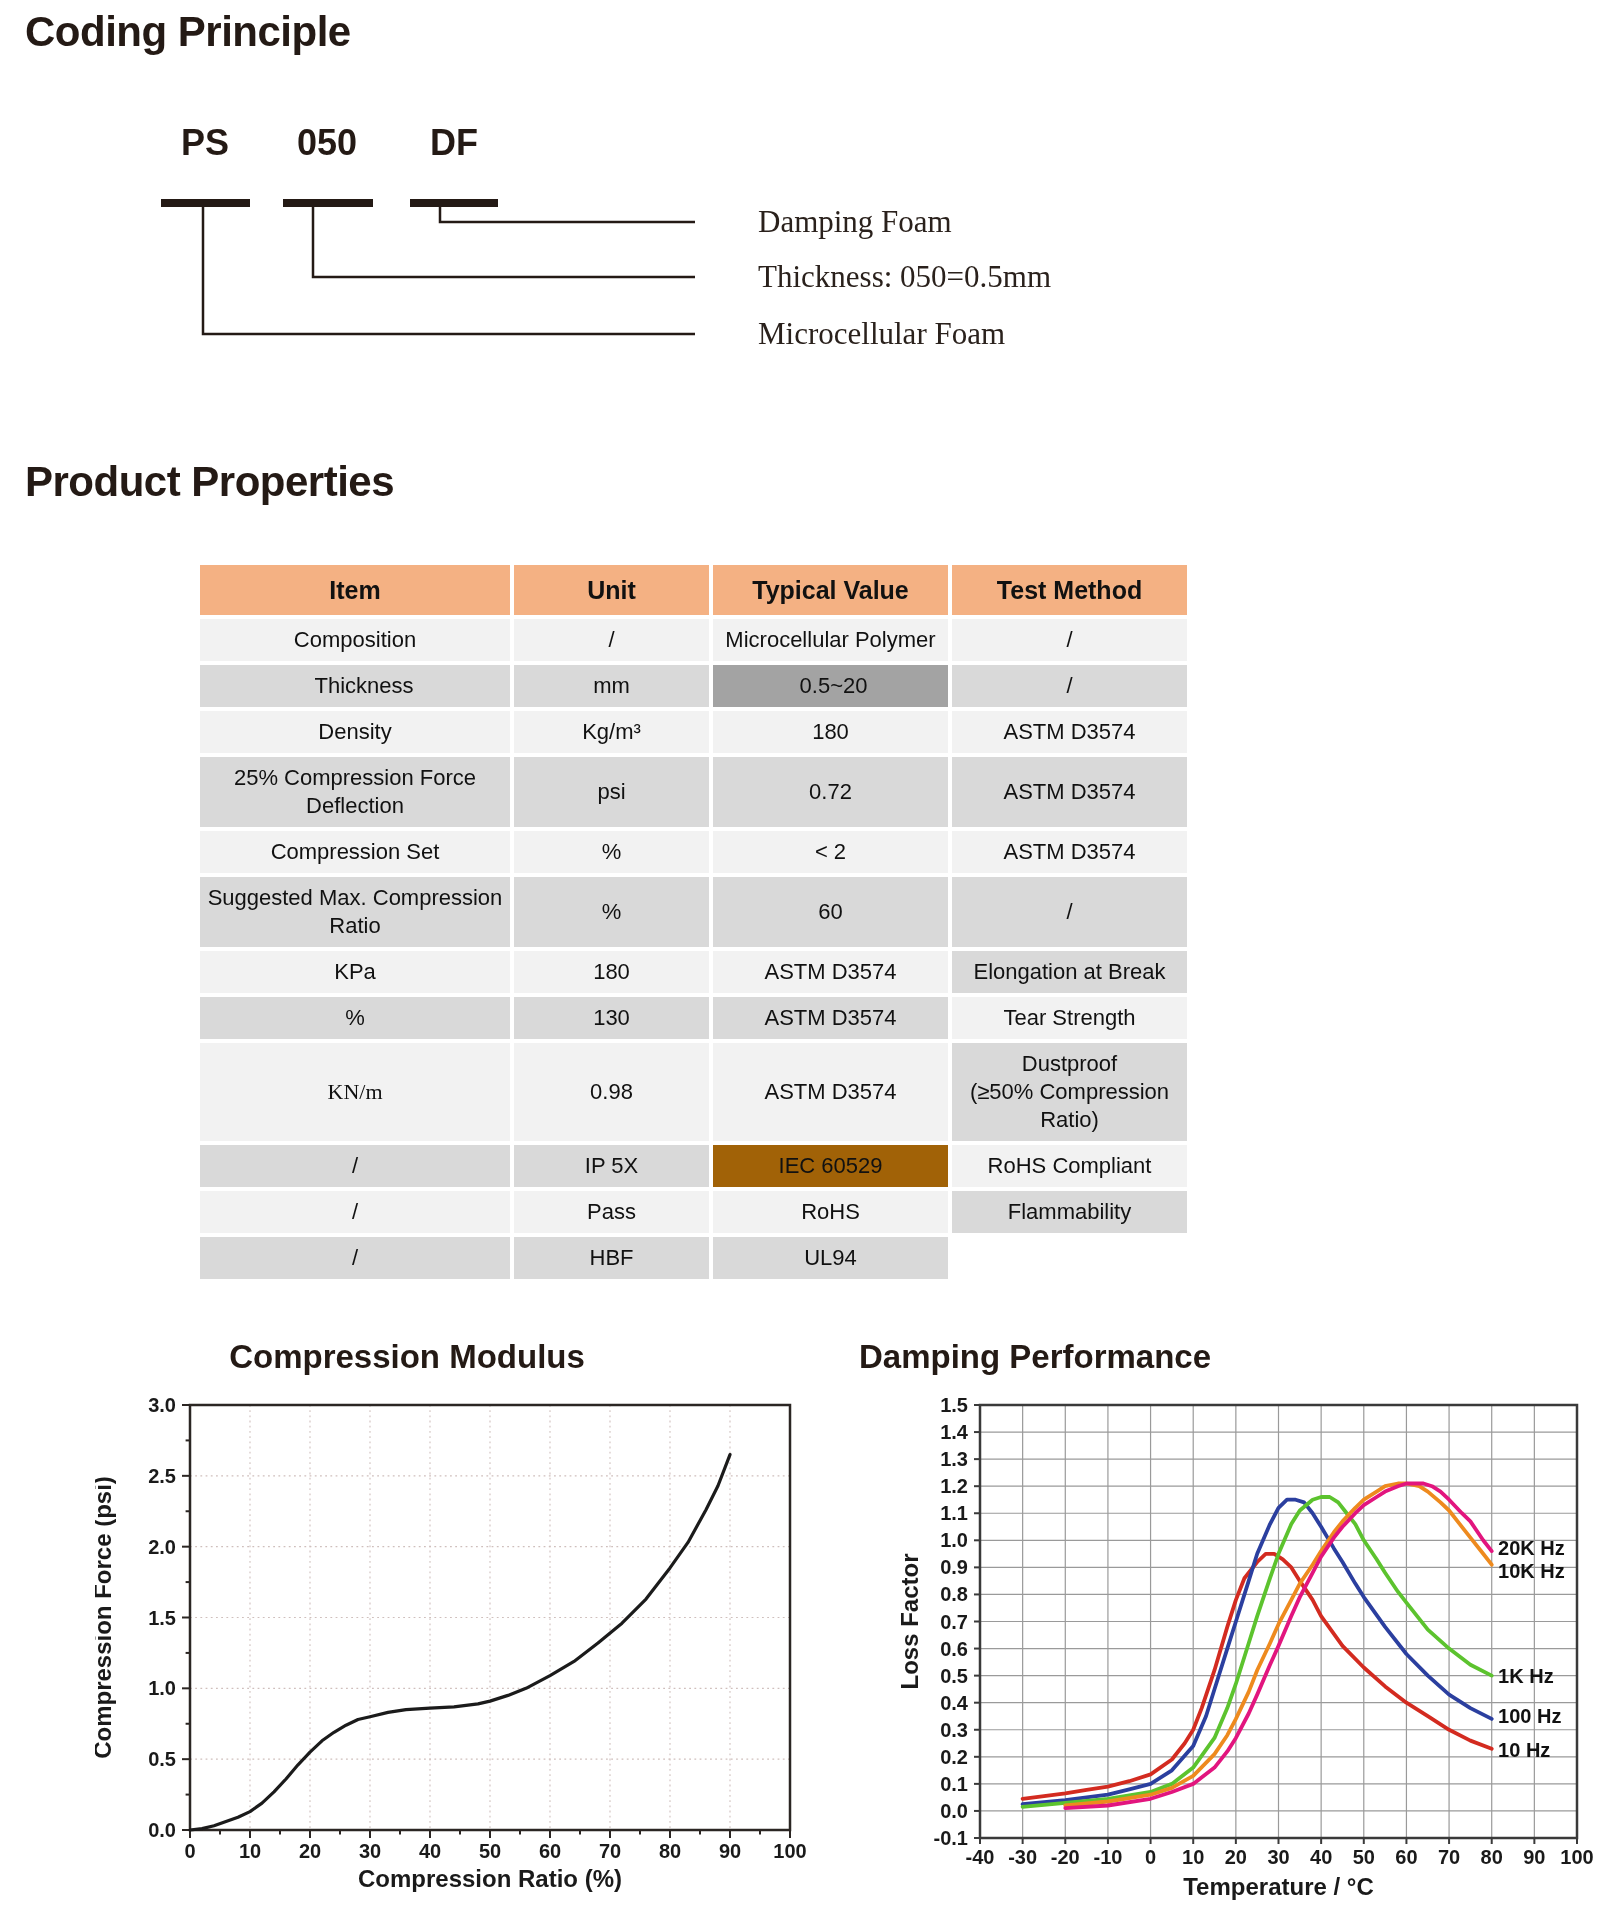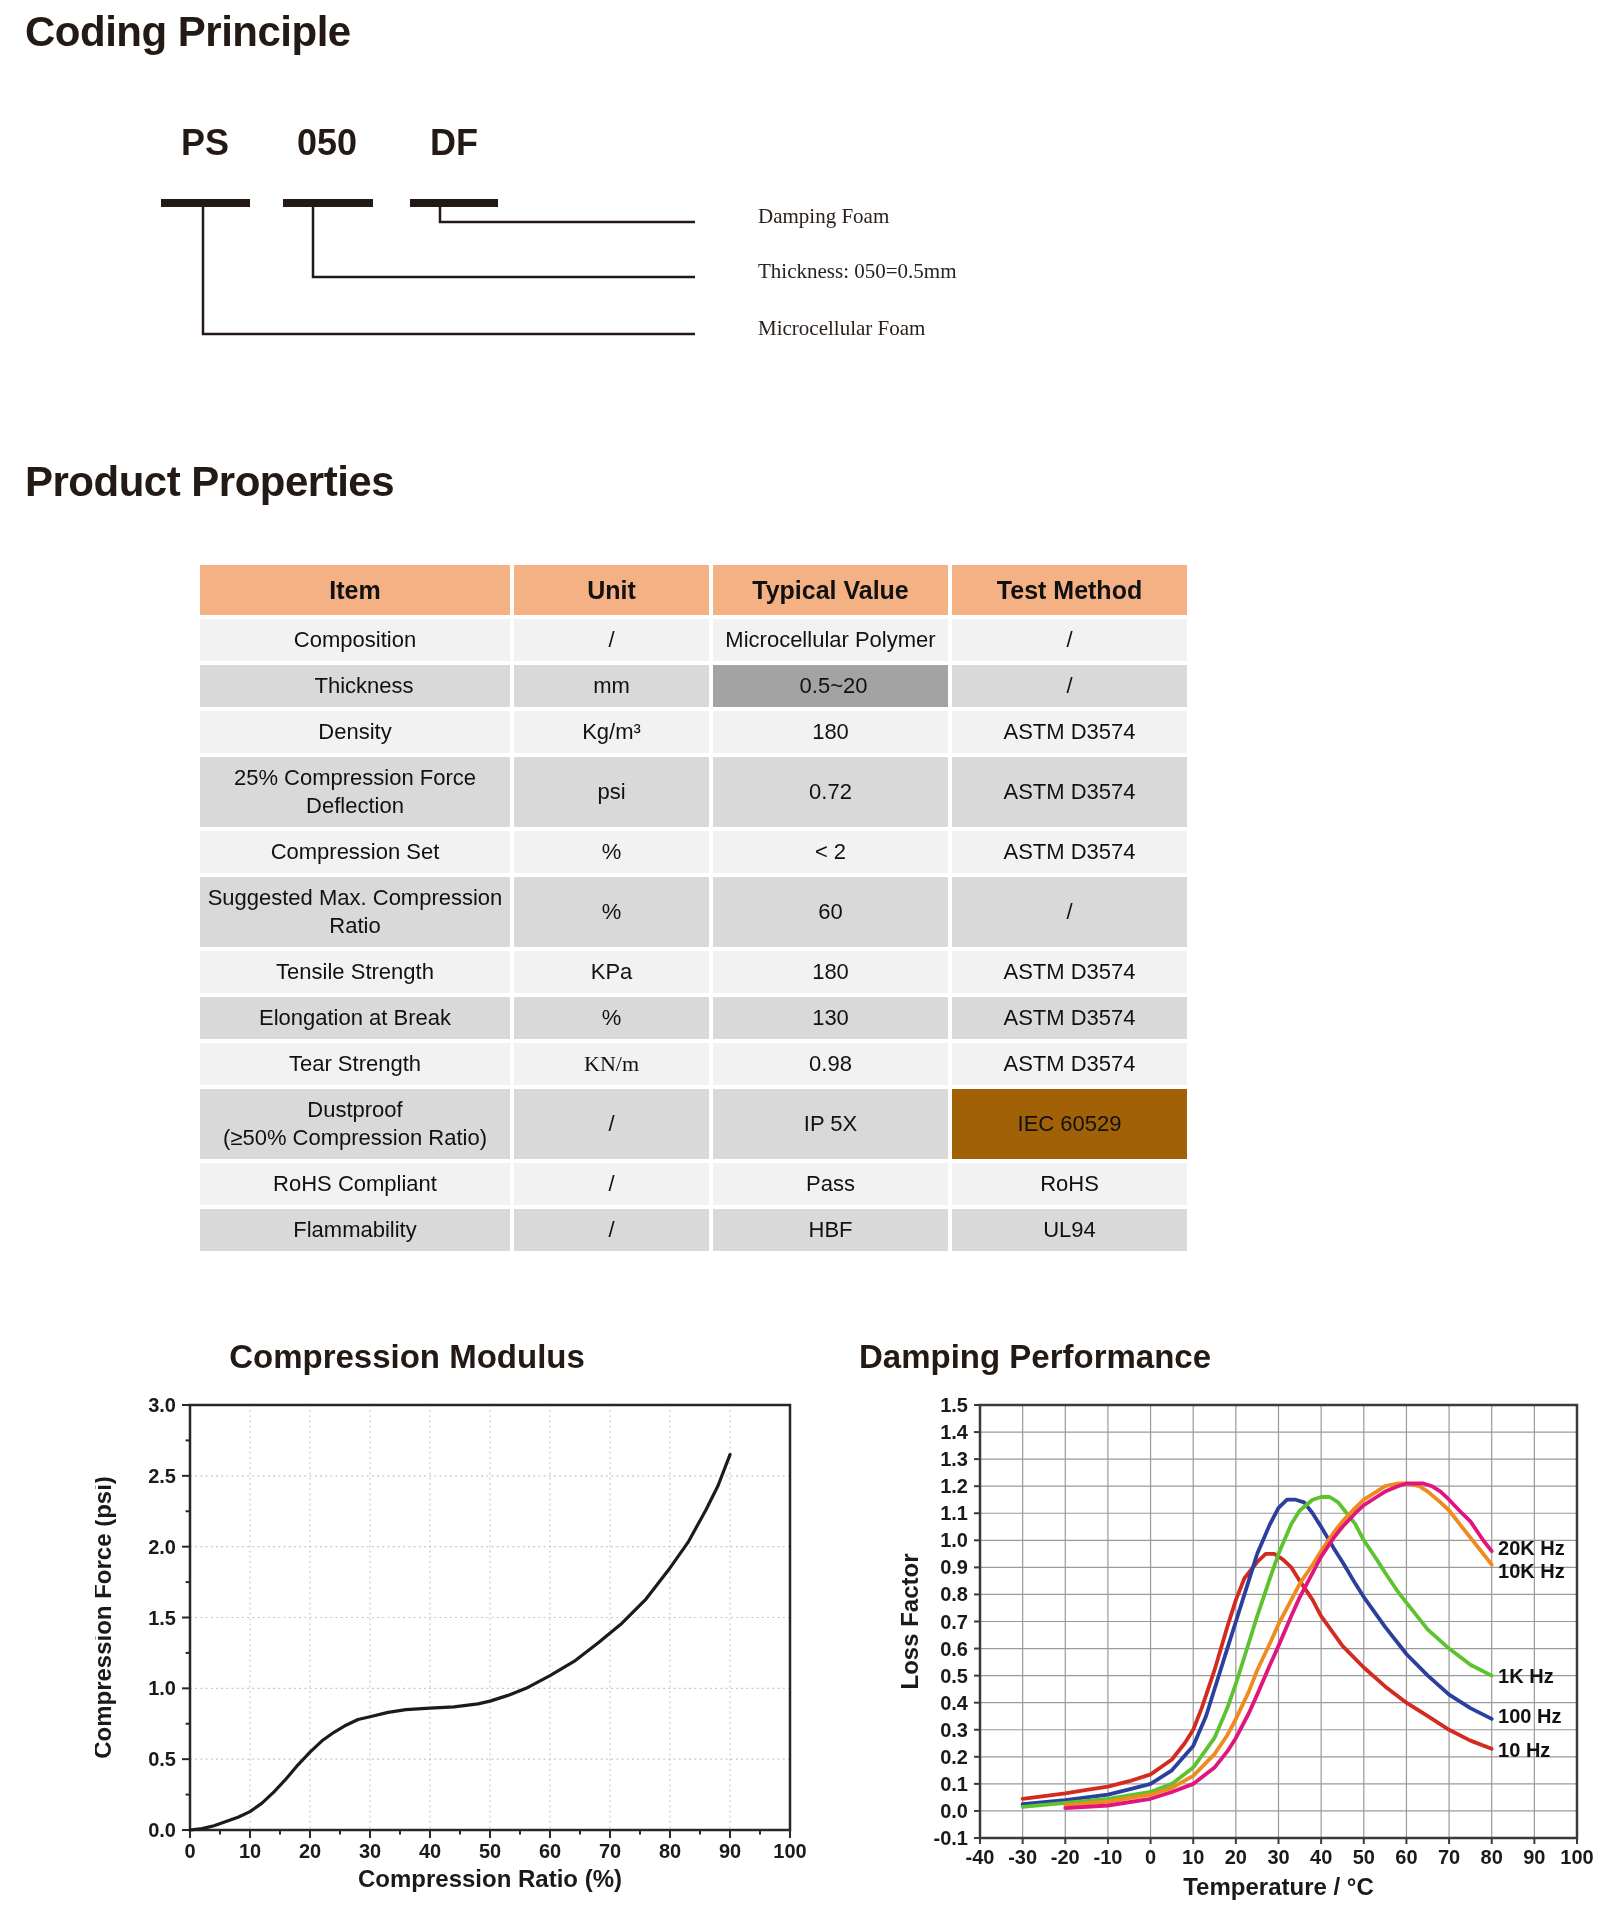--- a/index.html
+++ b/index.html
@@ -18,21 +18,21 @@
   .code-token{
     position:absolute;top:122px;font-size:36px;font-weight:800;color:#241a15;
     text-align:center;width:120px;
   }
   .code-underline{
     position:absolute;top:199px;height:8px;background:#241a15;
   }
   #coding-svg{position:absolute;left:0;top:0;}
   .code-desc{
     position:absolute;left:758px;
-    font-family:"Liberation Serif",serif;font-size:21px;color:#2a211c;
+    font-family:"Liberation Serif",serif;font-size:31px;color:#2a211c;
     white-space:nowrap;
   }
 
   
   #properties-table{
     position:absolute;left:200px;top:565px;width:987px;
     display:grid;grid-template-columns:310px 195px 235px 235px;
     grid-gap:4px;background:#ffffff;
   }
   .th-cell{
@@ -107,21 +107,20 @@
       <div class="td-cell" style="background: rgb(217, 217, 217);">ASTM D3574</div>
       <div class="td-cell" style="background: rgb(242, 242, 242);">Compression Set</div>
       <div class="td-cell" style="background: rgb(242, 242, 242);">%</div>
       <div class="td-cell" style="background: rgb(242, 242, 242);">&lt; 2</div>
       <div class="td-cell" style="background: rgb(242, 242, 242);">ASTM D3574</div>
       <div class="td-cell" style="background: rgb(217, 217, 217);">Suggested Max. Compression
 Ratio</div>
       <div class="td-cell" style="background: rgb(217, 217, 217);">%</div>
       <div class="td-cell" style="background: rgb(217, 217, 217);">60</div>
       <div class="td-cell" style="background: rgb(217, 217, 217);">/</div>
-      <div class="td-cell" style="background: rgb(242, 242, 242);">Tensile Strength</div>
       <div class="td-cell" style="background: rgb(242, 242, 242);">KPa</div>
       <div class="td-cell" style="background: rgb(242, 242, 242);">180</div>
       <div class="td-cell" style="background: rgb(242, 242, 242);">ASTM D3574</div>
       <div class="td-cell" style="background: rgb(217, 217, 217);">Elongation at Break</div>
       <div class="td-cell" style="background: rgb(217, 217, 217);">%</div>
       <div class="td-cell" style="background: rgb(217, 217, 217);">130</div>
       <div class="td-cell" style="background: rgb(217, 217, 217);">ASTM D3574</div>
       <div class="td-cell" style="background: rgb(242, 242, 242);">Tear Strength</div>
       <div class="td-cell" style="background: rgb(242, 242, 242); font-family: Liberation Serif, serif;">KN/m</div>
       <div class="td-cell" style="background: rgb(242, 242, 242);">0.98</div>

